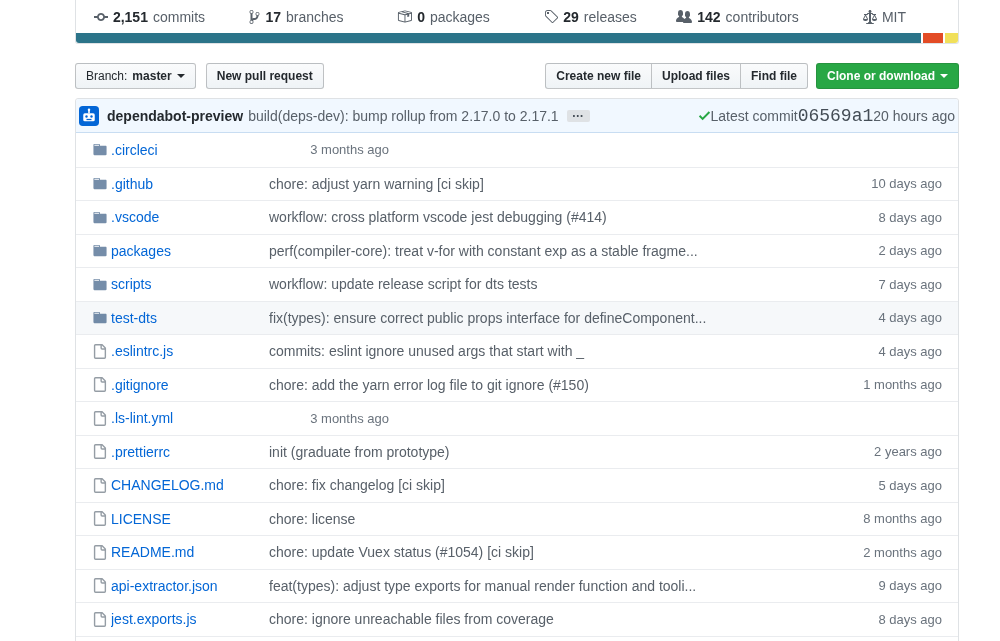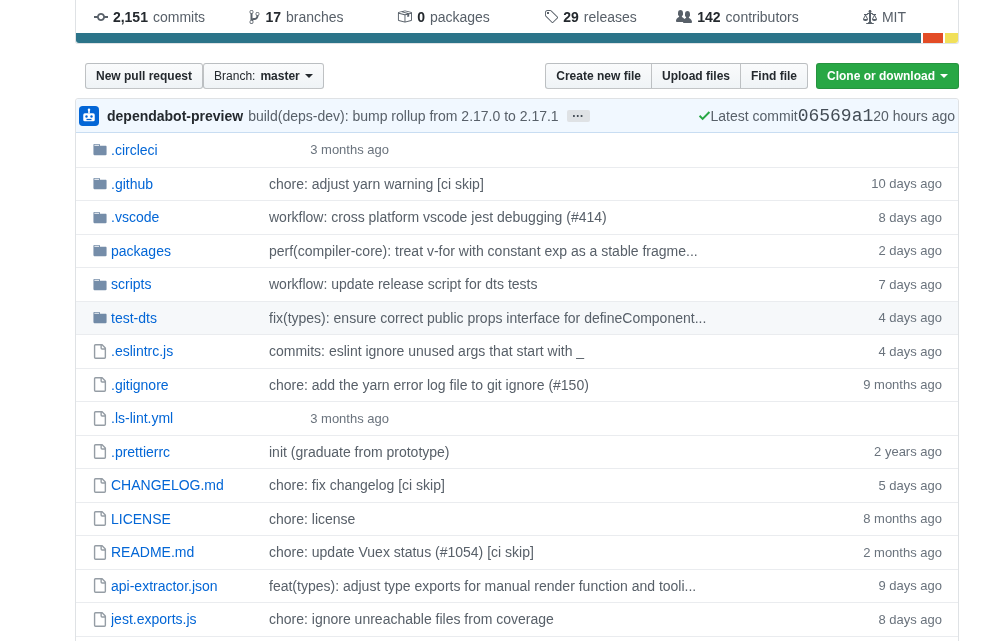--- a/index.html
+++ b/index.html
@@ -171,26 +171,26 @@
         </li>
       </ul>
     <div class="lang-bar">
         <span class="lang-seg" style="width: 96.2%; background: rgb(43, 116, 137);"></span>
         <span class="lang-seg" style="width: 2.3%; background: rgb(227, 76, 38);"></span>
         <span class="lang-seg" style="width: 1.5%; background: rgb(241, 224, 90);"></span>
       </div>
   </div>
 
   <div class="toolbar">
-    <button class="btn gap10">New pull request</button>
     <button class="btn">
       <span class="light">Branch:</span>
       <b>master</b>
       <span class="caret"></span>
     </button>
+    <button class="btn gap10">New pull request</button>
     <div class="spacer"></div>
     <div class="btn-group">
       <button class="btn">Create new file</button>
       <button class="btn">Upload files</button>
       <button class="btn">Find file</button>
     </div>
     <button class="btn btn-green">
       <span>Clone or download</span>
       <span class="caret"></span>
     </button>
@@ -301,21 +301,21 @@
   </div>
 
   <div class="row">
     <span class="cell-icon oct">
             <svg viewBox="0 0 16 16" width="15" height="15">
               <path fill="#959da5" d="M3.75 1.5a.25.25 0 0 0-.25.25v12.5c0 .138.112.25.25.25h9.5a.25.25 0 0 0 .25-.25V6h-2.75A1.75 1.75 0 0 1 9 4.25V1.5H3.75zm6.75.062V4.25c0 .138.112.25.25.25h2.688l-.011-.013-2.914-2.914-.013-.011zM2 1.75C2 .784 2.784 0 3.75 0h6.586c.464 0 .909.184 1.237.513l2.914 2.914c.329.328.513.773.513 1.237v9.586A1.75 1.75 0 0 1 13.25 16h-9.5A1.75 1.75 0 0 1 2 14.25V1.75z"></path>
             </svg>
           </span>
     <span class="cell-name"><a>.gitignore</a></span>
     <span class="cell-msg"><a>chore: add the yarn error log file to git ignore (#150)</a></span>
-    <span class="cell-age">9 months ago</span>
+    <span class="cell-age">1 months ago</span>
   </div>
 
   <div class="row">
     <span class="cell-icon oct">
             <svg viewBox="0 0 16 16" width="15" height="15">
               <path fill="#959da5" d="M3.75 1.5a.25.25 0 0 0-.25.25v12.5c0 .138.112.25.25.25h9.5a.25.25 0 0 0 .25-.25V6h-2.75A1.75 1.75 0 0 1 9 4.25V1.5H3.75zm6.75.062V4.25c0 .138.112.25.25.25h2.688l-.011-.013-2.914-2.914-.013-.011zM2 1.75C2 .784 2.784 0 3.75 0h6.586c.464 0 .909.184 1.237.513l2.914 2.914c.329.328.513.773.513 1.237v9.586A1.75 1.75 0 0 1 13.25 16h-9.5A1.75 1.75 0 0 1 2 14.25V1.75z"></path>
             </svg>
           </span>
     <span class="cell-name"><a>.ls-lint.yml</a></span>
     <span class="cell-age">3 months ago</span>

